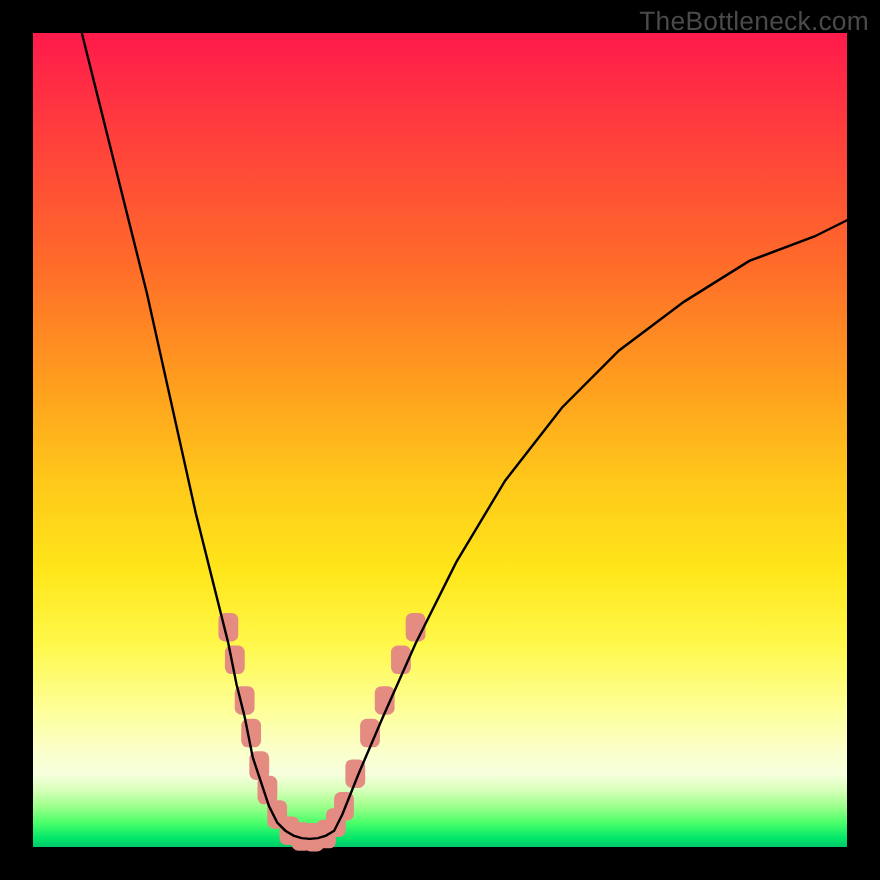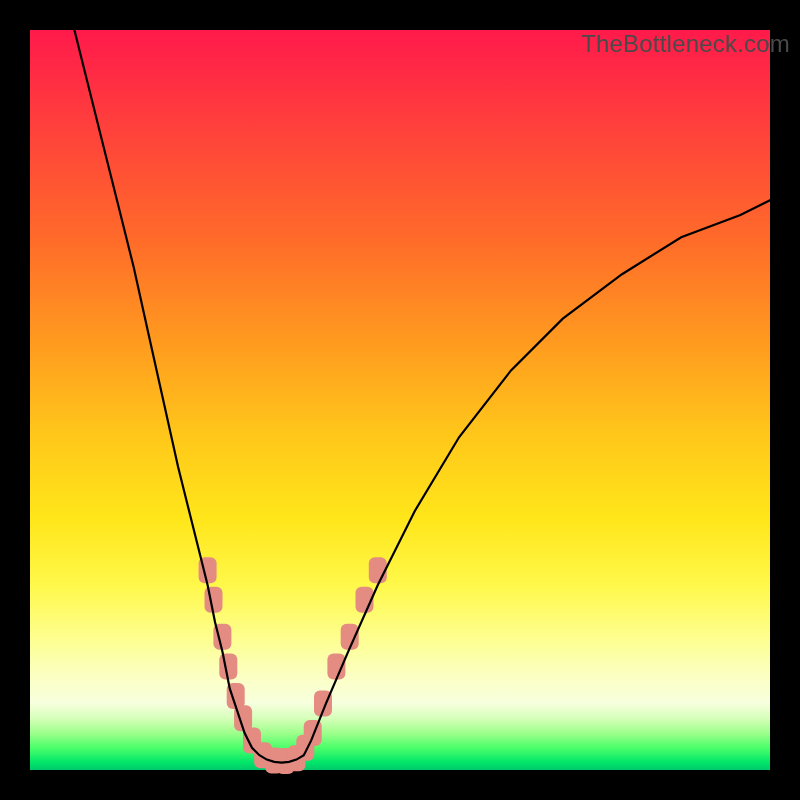--- a/index.html
+++ b/index.html
@@ -46,21 +46,20 @@
     );
   }
   .watermark {
     position: absolute;
     top: 6px;
     right: 10px;
     color: #4a4a4a;
     font-size: 24px;
     letter-spacing: 0.2px;
     user-select: none;
-    margin-top: 24px;
   }
   svg.curve {
     position: absolute;
     left: 0;
     top: 0;
     width: 740px;
     height: 740px;
     overflow: visible;
   }
   .curve path.line {

